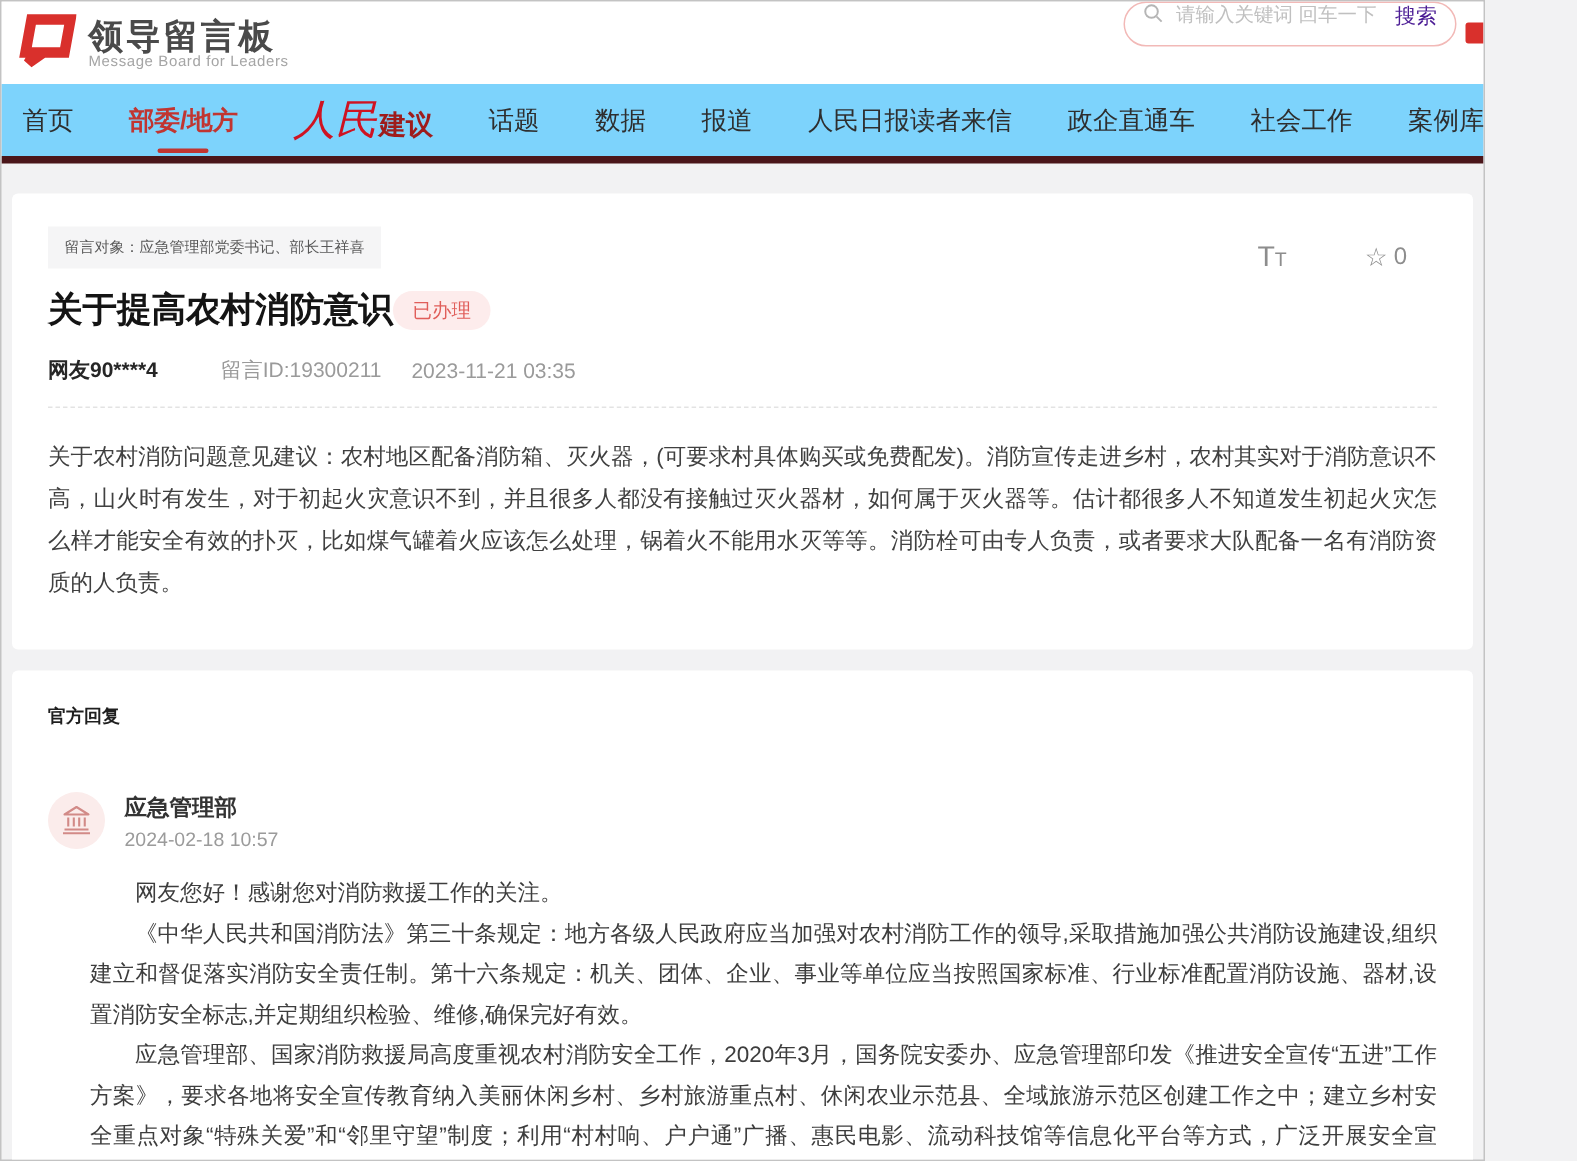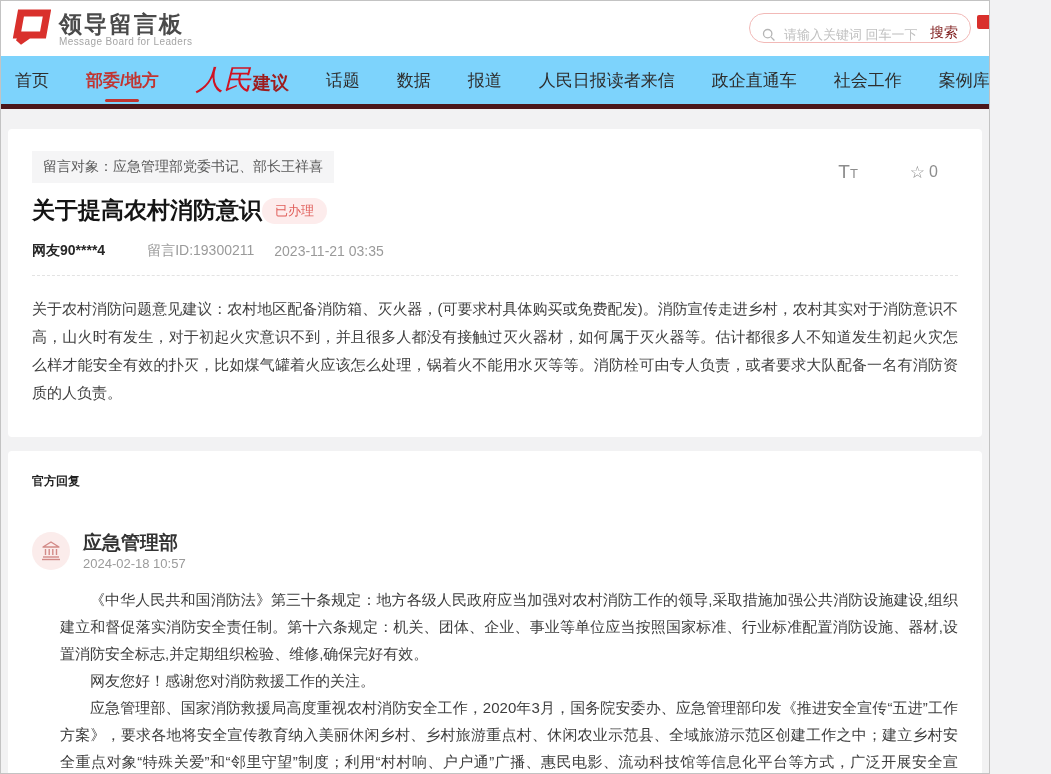--- a/index.html
+++ b/index.html
@@ -12,48 +12,48 @@
 
   
   .header { background:#fff; height:55px; position:relative; padding:8px 0 0 10px; }
   .logo-wrap { display:flex; align-items:center; gap:8px; }
   .logo-mark { width:40px; height:40px; position:relative; flex:0 0 auto; }
   .logo-mark svg { width:40px; height:40px; display:block; }
   .logo-text-cn { font-size:23px; font-weight:700; color:#4a4a4a; letter-spacing:2px; line-height:24px; }
   .logo-text-en { font-size:10px; color:#a5a5a5; letter-spacing:.4px; }
 
   .search-box {
-    position:absolute; right:18px; top:12px; width:222px; height:30px;
+    position:absolute; right:18px; top:0; width:222px; height:30px;
     border:1px solid #f2b9b7; border-radius:16px; background:#fff;
-    display:flex; align-items:flex-end; padding:0 12px; gap:8px;
+    display:flex; align-items:flex-start; padding:0 12px; gap:8px;
   }
   .search-box input { border:none; outline:none; flex:1; font-size:13px; color:#333; min-width:0; font-family:inherit; }
   .search-box input::placeholder { color:#c0c0c0; }
-  .search-btn { font-size:14px; color:#7f1d1d; cursor:pointer; white-space:nowrap; }
+  .search-btn { font-size:14px; color:#4c1d95; cursor:pointer; white-space:nowrap; }
   .mag { width:14px; height:14px; flex:0 0 auto; }
   .corner-icon { position:absolute; right:0px; top:14px; width:12px; height:14px; background:#d9302c; border-radius:2px 0 0 2px; }
 
   
   .nav { background:#7dd3fc; height:48px; display:flex; align-items:center; padding:0 14px; gap:37px; }
   .nav a { text-decoration:none; font-size:17px; color:#2e2e2e; position:relative; white-space:nowrap; padding:12px 0; }
   .nav a.active { color:#c13531; font-weight:700; }
   .nav a.active::after {
     content:""; position:absolute; left:50%; transform:translateX(-50%);
     bottom:2px; width:34px; height:3px; background:#c13531; border-radius:2px;
   }
   .rm-script { color:#cf1322; font-style:italic; font-weight:400; font-size:28px; font-family:"Liberation Serif","DejaVu Serif",serif; margin-right:1px; }
   .rm-bold { color:#9e1c1c; font-weight:700; font-size:18px; }
   .nav-strip { height:5px; background:#4a161a; }
 
   
   .content { padding:20px 7px 0; }
   .card { background:#fff; border-radius:4px; }
   .card.message { padding:22px 24px 30px; position:relative; }
 
-  .target-tag { display:inline-block; background:#f5f5f6; color:#595959; font-size:14px; padding:7px 11px;font-family:Liberation Mono, monospace; }
+  .target-tag { display:inline-block; background:#f5f5f6; color:#595959; font-size:10px; padding:7px 11px;font-family:Liberation Mono, monospace; }
 
   .card-actions { position:absolute; top:32px; right:44px; display:flex; align-items:center; gap:52px; color:#8d8d8d; }
   .ficon { cursor:pointer; display:flex; align-items:baseline; }
   .ficon .t-big { font-size:19px; }
   .ficon .t-small { font-size:13px; }
   .star-wrap { display:flex; align-items:center; gap:4px; cursor:pointer; font-size:16px; color:#8d8d8d; }
   .star-glyph { font-size:17px; }
 
   .msg-title-row { margin-top:12px; display:flex; align-items:center; }
   .msg-title { font-size:23px; font-weight:700; color:#141414; }
@@ -68,21 +68,21 @@
 
   .msg-body { margin-top:19px; font-size:15px; color:#404040; line-height:28px; text-align:justify; }
 
   
   .card.reply { margin-top:14px; padding:22px 24px 10px; min-height:400px; }
   .reply-section-title { font-size:12px; font-weight:700; color:#1f1f1f; }
   .reply-item { margin-top:42px; }
   .reply-head { display:flex; align-items:flex-start; gap:13px; }
   .avatar { width:38px; height:38px; border-radius:50%; background:#fbeceb; display:flex; align-items:center; justify-content:center; flex:0 0 auto; }
   .avatar svg { width:20px; height:20px; }
-  .agency-name { font-size:19px; font-weight:700; color:#333; line-height:18px; margin-top:2px; }
+  .agency-name { font-size:15px; font-weight:700; color:#333; line-height:18px; margin-top:2px; }
   .reply-time { font-size:13px; color:#9b9b9b; margin-top:4px; }
   .reply-body { margin:15px 0 0 28px; font-size:15px; color:#3d3d3d; line-height:27px; text-align:justify; }
   .reply-body p { text-indent:2em; margin:0; }
 </style>
 </head>
 <body>
 
 <div class="page">
 
   <div class="header">
@@ -171,22 +171,22 @@
               <line x1="1" y1="18.5" x2="19" y2="18.5" stroke="#d28a87" stroke-width="1.4"></line>
             </svg>
           </span>
           <span>
             <div class="agency-name">应急管理部</div>
             <div class="reply-time">2024-02-18 10:57</div>
           </span>
         </div>
 
         <div class="reply-body">
+          <p>网友您好！感谢您对消防救援工作的关注。</p>
           <p>《中华人民共和国消防法》第三十条规定：地方各级人民政府应当加强对农村消防工作的领导,采取措施加强公共消防设施建设,组织建立和督促落实消防安全责任制。第十六条规定：机关、团体、企业、事业等单位应当按照国家标准、行业标准配置消防设施、器材,设置消防安全标志,并定期组织检验、维修,确保完好有效。</p>
-          <p>网友您好！感谢您对消防救援工作的关注。</p>
           <p>应急管理部、国家消防救援局高度重视农村消防安全工作，2020年3月，国务院安委办、应急管理部印发《推进安全宣传“五进”工作方案》，要求各地将安全宣传教育纳入美丽休闲乡村、乡村旅游重点村、休闲农业示范县、全域旅游示范区创建工作之中；建立乡村安全重点对象“特殊关爱”和“邻里守望”制度；利用“村村响、户户通”广播、惠民电影、流动科技馆等信息化平台等方式，广泛开展安全宣传。近年来，国家消防救援局多次部署开展农村消防科普教育基地和宣传点建设工作，指导各地消防部门组织广大宣传志愿者深入农村开展消防安全知识宣传教育活动。</p>
 
         </div>
       </div>
     </div>
 
   </div>
 </div>
 
 </body></html>

